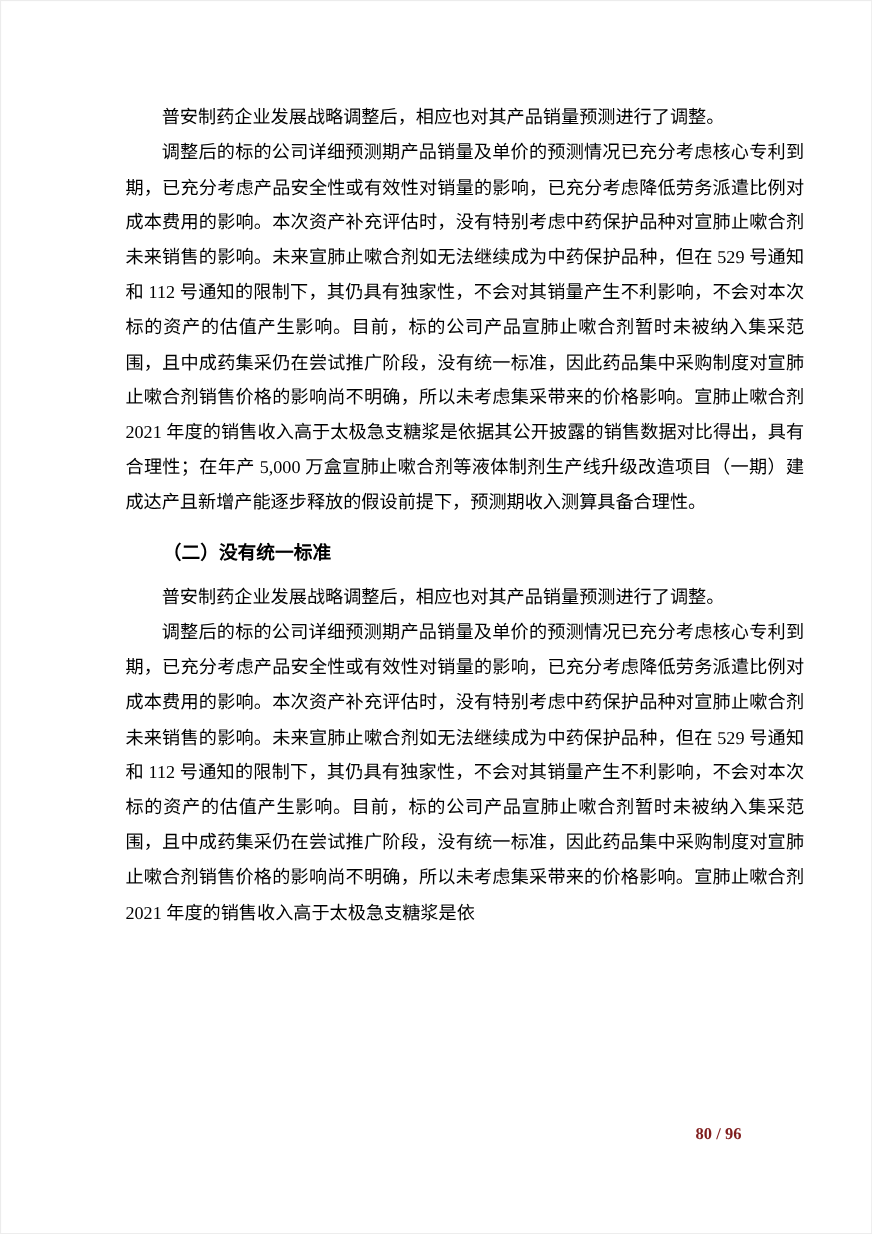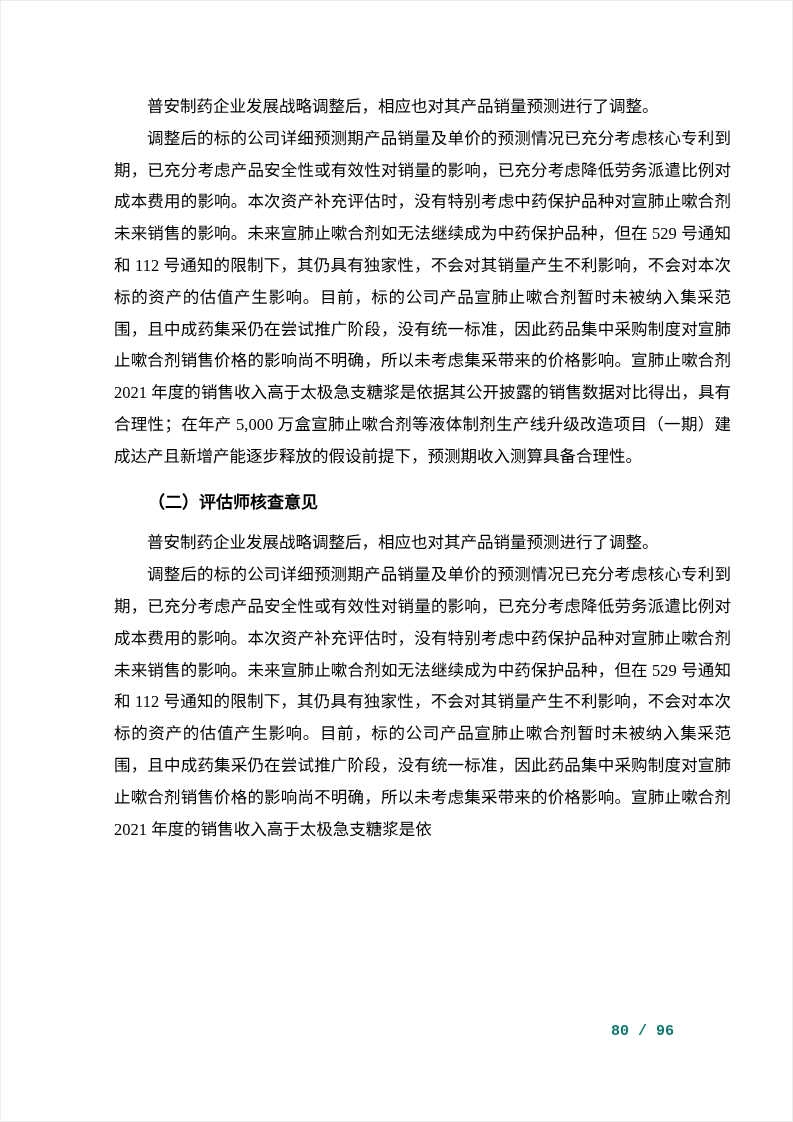--- a/index.html
+++ b/index.html
@@ -34,27 +34,27 @@
     font-weight: bold;
     line-height: 31.8px;
     text-indent: 2em;
   }
   .page-number {
     position: absolute;
     top: 1022px;
     right: 118px;
     font-size: 15px;
     font-weight: bold;
-    font-family: Liberation Mono, monospace;
-    color: #0f766e;
+    font-family: Liberation Serif, serif;
+    color: #7f1d1d;
   }
 </style>
 </head>
 <body>
 
 <div class="page">
   <p class="body-para">普安制药企业发展战略调整后，相应也对其产品销量预测进行了调整。</p>
   <p class="body-para">调整后的标的公司详细预测期产品销量及单价的预测情况已充分考虑核心专利到期，已充分考虑产品安全性或有效性对销量的影响，已充分考虑降低劳务派遣比例对成本费用的影响。本次资产补充评估时，没有特别考虑中药保护品种对宣肺止嗽合剂未来销售的影响。未来宣肺止嗽合剂如无法继续成为中药保护品种，但在 529 号通知和 112 号通知的限制下，其仍具有独家性，不会对其销量产生不利影响，不会对本次标的资产的估值产生影响。目前，标的公司产品宣肺止嗽合剂暂时未被纳入集采范围，且中成药集采仍在尝试推广阶段，没有统一标准，因此药品集中采购制度对宣肺止嗽合剂销售价格的影响尚不明确，所以未考虑集采带来的价格影响。宣肺止嗽合剂 2021 年度的销售收入高于太极急支糖浆是依据其公开披露的销售数据对比得出，具有合理性；在年产 5,000 万盒宣肺止嗽合剂等液体制剂生产线升级改造项目（一期）建成达产且新增产能逐步释放的假设前提下，预测期收入测算具备合理性。</p>
-  <h3 class="section-heading">（二）评估师核查意见</h3>
+  <h3 class="section-heading">（二）没有统一标准</h3>
   <p class="body-para">普安制药企业发展战略调整后，相应也对其产品销量预测进行了调整。</p>
   <p class="body-para">调整后的标的公司详细预测期产品销量及单价的预测情况已充分考虑核心专利到期，已充分考虑产品安全性或有效性对销量的影响，已充分考虑降低劳务派遣比例对成本费用的影响。本次资产补充评估时，没有特别考虑中药保护品种对宣肺止嗽合剂未来销售的影响。未来宣肺止嗽合剂如无法继续成为中药保护品种，但在 529 号通知和 112 号通知的限制下，其仍具有独家性，不会对其销量产生不利影响，不会对本次标的资产的估值产生影响。目前，标的公司产品宣肺止嗽合剂暂时未被纳入集采范围，且中成药集采仍在尝试推广阶段，没有统一标准，因此药品集中采购制度对宣肺止嗽合剂销售价格的影响尚不明确，所以未考虑集采带来的价格影响。宣肺止嗽合剂 2021 年度的销售收入高于太极急支糖浆是依</p>
   <div class="page-number">80 / 96</div>
 </div>
 
 </body></html>

